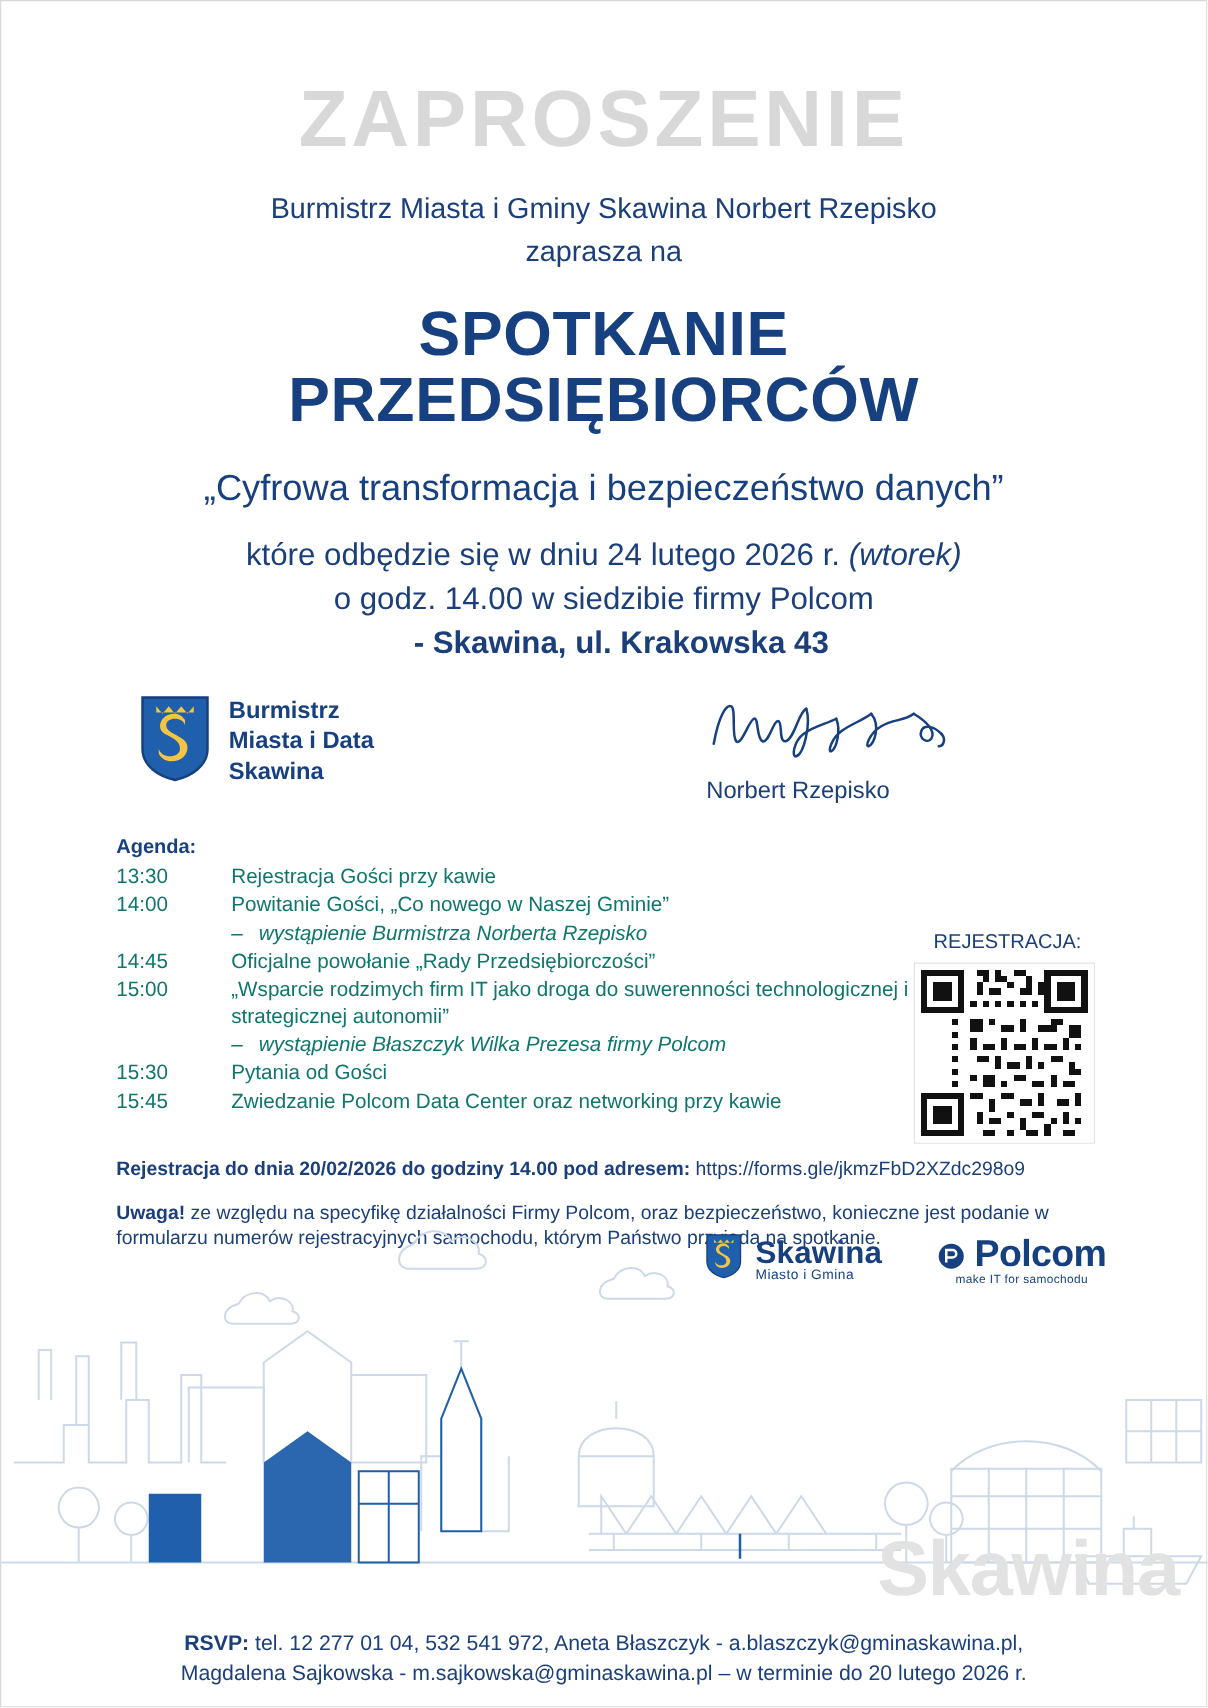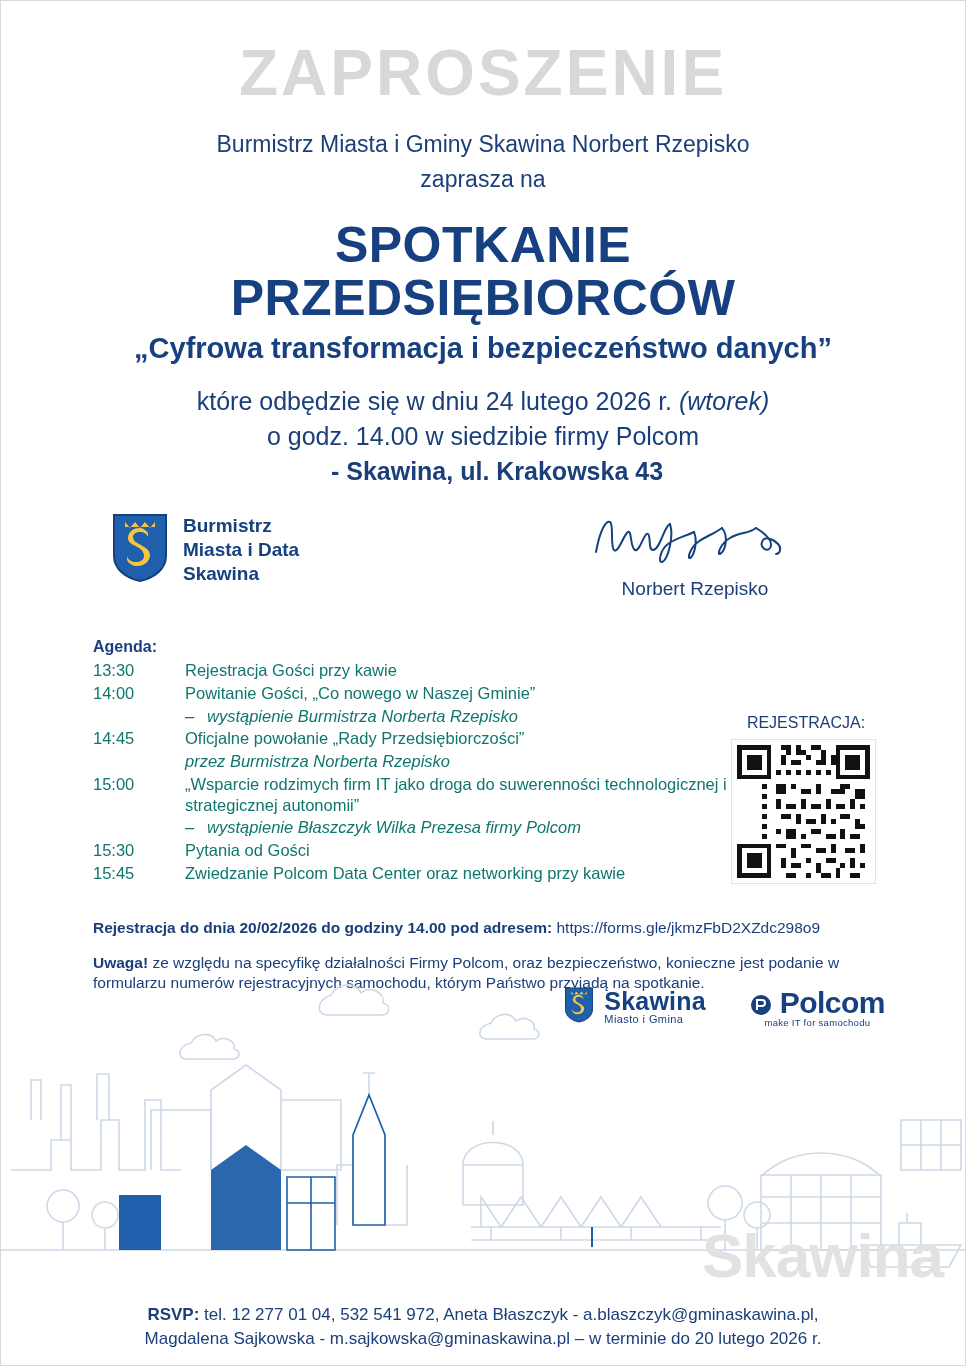--- a/index.html
+++ b/index.html
@@ -23,21 +23,21 @@
     background: #fff;
   }
 
   
   .zaproszenie {
     text-align: center;
     font-size: 64px;
     font-weight: bold;
     letter-spacing: 3px;
     color: #d8d8d8;
-    margin-top: 40px;
+    margin-top: 62px;
     line-height: 1;
     font-family: "Liberation Sans", sans-serif;
   }
   .line-mayor {
     text-align: center;
     font-size: 23px;
     color: #1b3f7a;
     margin-top: 26px;
   }
   .line-invites {
@@ -51,23 +51,23 @@
     font-size: 50px;
     font-weight: bold;
     color: #16407f;
     line-height: 1.06;
     margin-top: 26px;
     letter-spacing: 0.5px;
   }
   .title-sub {
     text-align: center;
     font-size: 29px;
-    font-weight: bold;
+    font-weight: normal;
     color: #16407f;
-    margin-top: 7px;
+    margin-top: 28px;
   }
   .when-1 {
     text-align: center;
     font-size: 25px;
     margin-top: 22px;
     color: #1b3f7a;
   }
   .when-1 .wt { font-style: italic; }
   .when-2 {
     text-align: center;
@@ -101,33 +101,33 @@
   .crest-text {
     font-size: 19px;
     font-weight: bold;
     line-height: 1.28;
     color: #16407f;
   }
   .sig-block {
     position: absolute;
     right: 140px;
     top: 0;
-    text-align: center;
+    text-align: left;
     width: 260px;
   }
   .sig-name {
     font-size: 19px;
     color: #1b3f7a;
     margin-top: 6px;
   }
 
   
   .agenda-wrap {
     position: relative;
-    margin-top: 16px;
+    margin-top: 4px;
     padding-left: 92px;
     padding-right: 40px;
   }
   .agenda-title {
     font-size: 16px;
     font-weight: bold;
     color: #16407f;
     margin-bottom: 3px;
   }
   .agenda-table {
@@ -316,24 +316,20 @@
           <td class="agenda-time">14:00</td>
           <td>Powitanie Gości, „Co nowego w Naszej Gminie”</td>
         </tr>
         <tr>
           <td></td>
           <td class="agenda-sub"><span class="dash">–</span><span>wystąpienie Burmistrza Norberta Rzepisko</span></td>
         </tr>
         <tr>
           <td class="agenda-time">14:45</td>
           <td>Oficjalne powołanie „Rady Przedsiębiorczości”</td>
-        </tr>
-        <tr>
-          <td></td>
-          <td class="agenda-note-italic">przez Burmistrza Norberta Rzepisko</td>
         </tr>
         <tr>
           <td class="agenda-time">15:00</td>
           <td>„Wsparcie rodzimych firm IT jako droga do suwerenności technologicznej i strategicznej autonomii”</td>
         </tr>
         <tr>
           <td></td>
           <td class="agenda-sub"><span class="dash">–</span><span>wystąpienie Błaszczyk Wilka Prezesa firmy Polcom</span></td>
         </tr>
         <tr>

